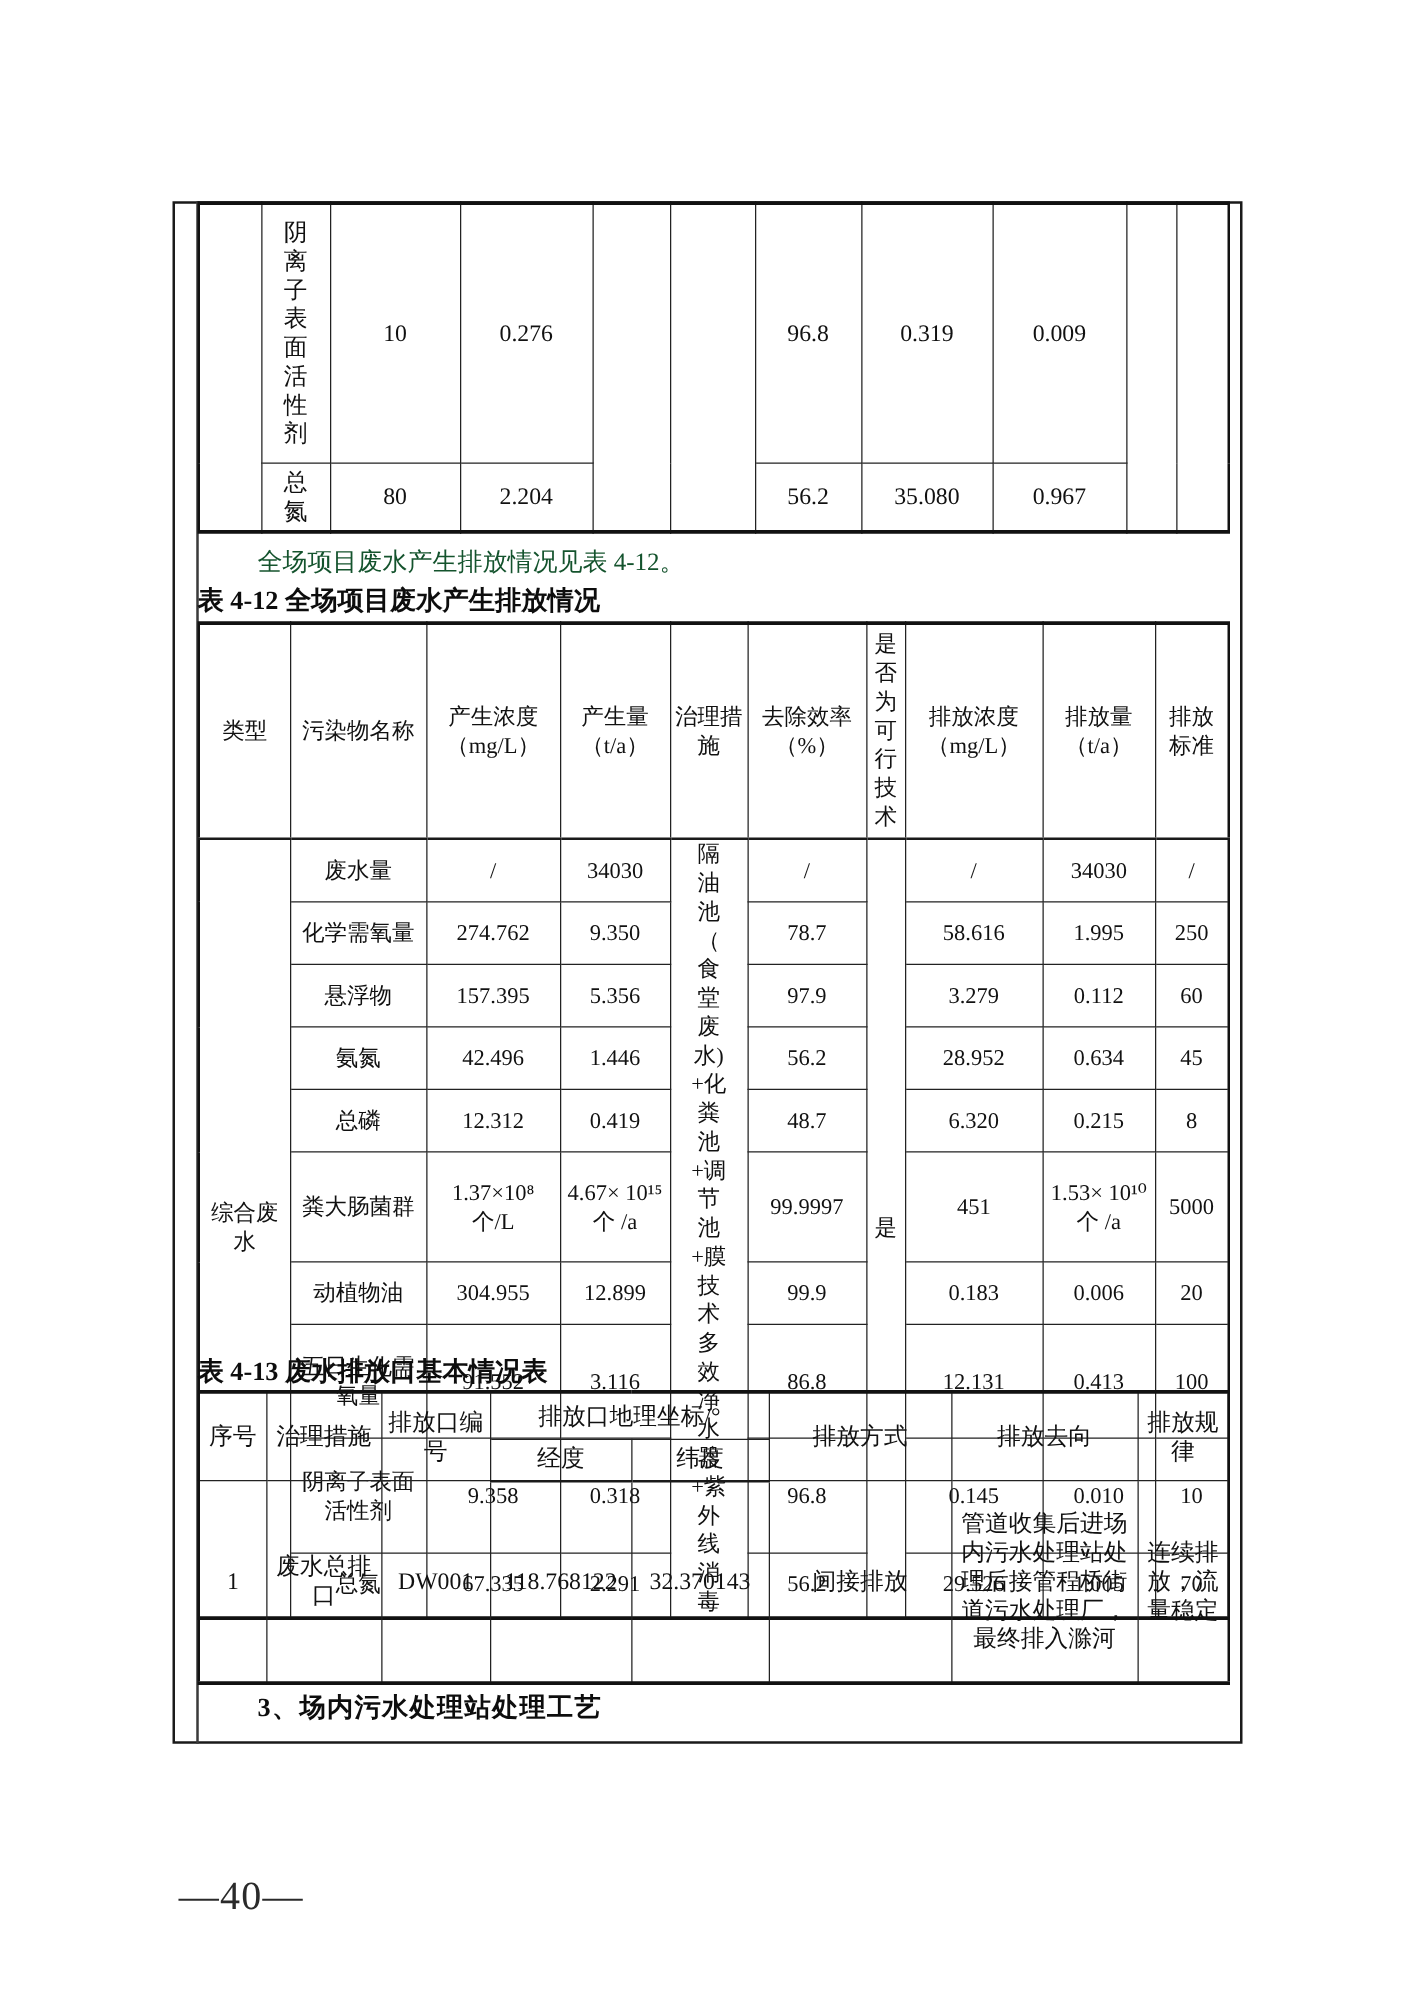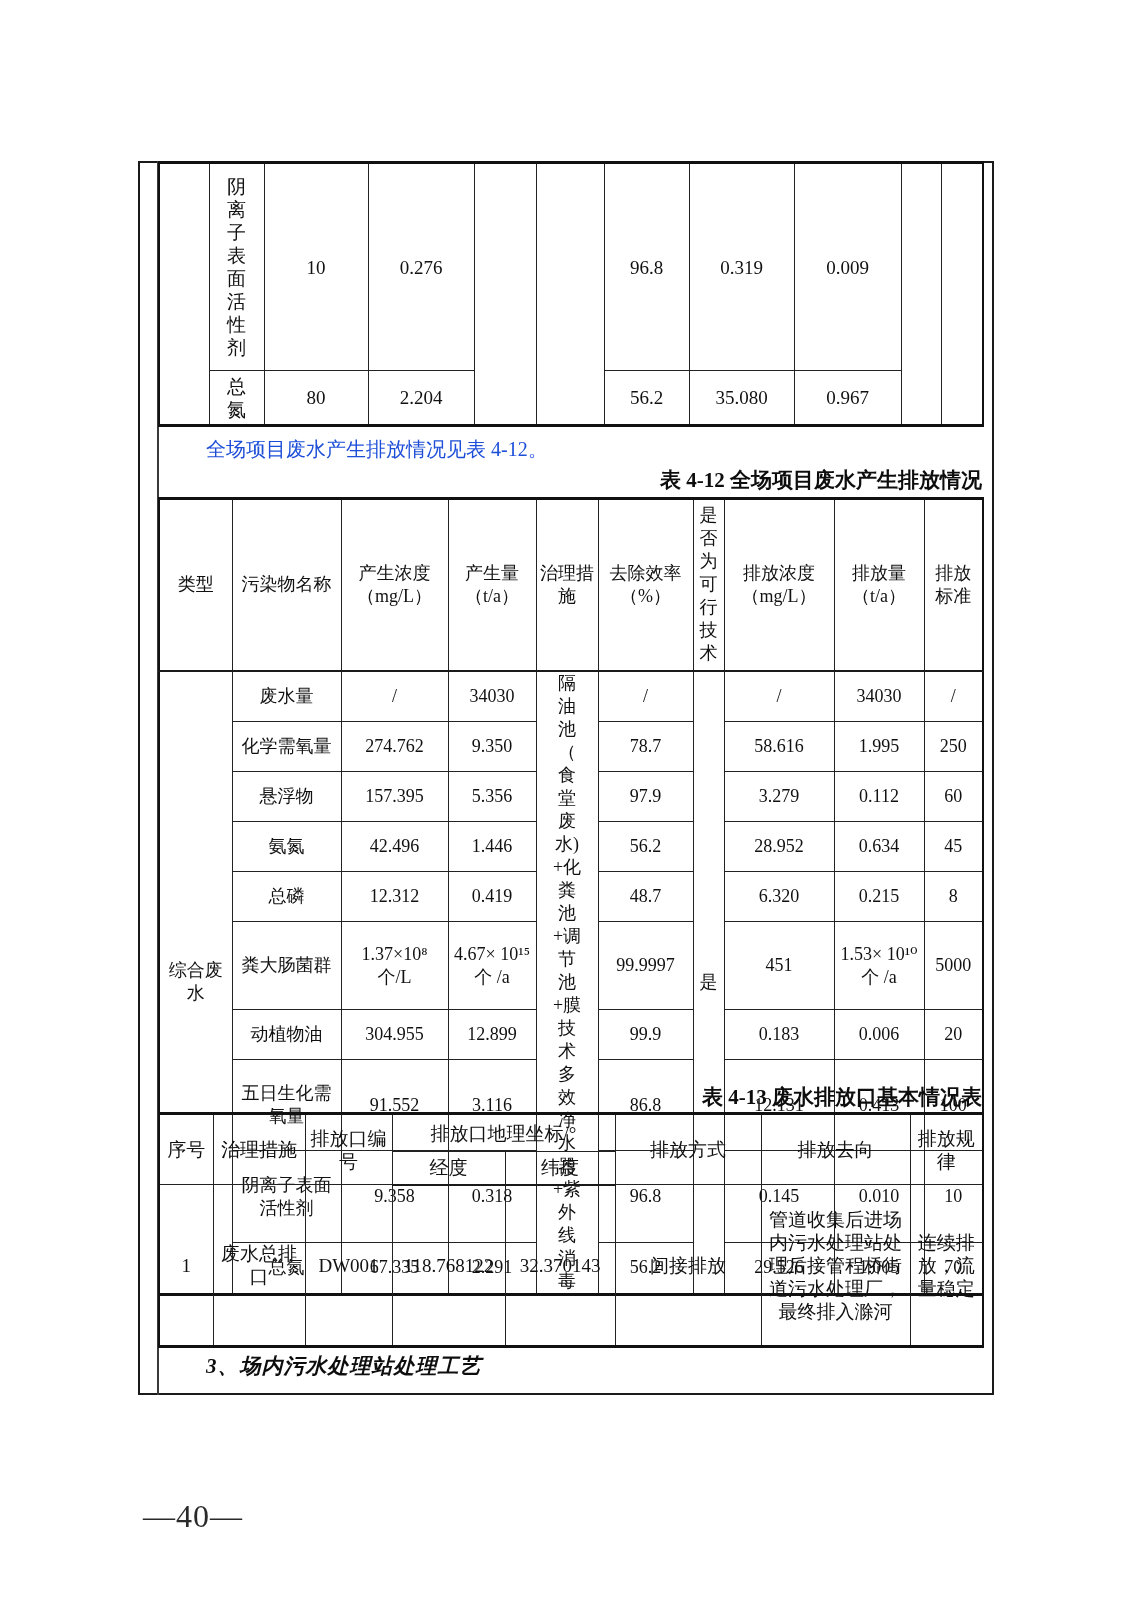--- a/index.html
+++ b/index.html
@@ -12,22 +12,22 @@
   table{border-collapse:collapse;table-layout:fixed;}
   td{border:1px solid #222;text-align:center;vertical-align:middle;padding:2px 3px;font-size:18px;line-height:23px;word-break:break-word;overflow-wrap:anywhere;}
   .tbl{border:2px solid #111;border-top:3px solid #111;border-bottom:3px solid #111;box-sizing:border-box;}
   .cont-tbl td{font-size:19px;}
   .vname{padding:0 14px;}
   .hdr td{font-size:18px;}
   .hdr-sep td{border-bottom:2px solid #1a1a1a;}
   .treat{padding:0 14px;}
   .feas{padding:0 0;text-align:center;}
   .t13 td{font-size:19px;}
-  .title{width:824px;text-align:right;font-weight:bold;font-size:21px;color:#0d0d0d;}
-  .bodytext{font-size:20px;color:#1d4ed8;}
+  .title{width:824px;text-align:left;font-weight:bold;font-size:21px;color:#0d0d0d;}
+  .bodytext{font-size:20px;color:#14532d;}
   .heading{font-weight:bold;font-size:21px;color:#0d0d0d;letter-spacing:1px;}
   .pageno{font-size:32px;color:#2a2a2a;letter-spacing:1px;}
 </style>
 </head>
 <body>
 
 <div class="abs frame"></div>
 <div class="abs innerline"></div>
 
 <table class="abs tbl cont-tbl" style="left:158px;top:161px;width:824px;height:266px;">
@@ -228,15 +228,15 @@
     <td>DW001</td>
     <td>118.768122</td>
     <td>32.370143</td>
     <td>间接排放</td>
     <td>管道收集后进场内污水处理站处理后接管程桥街道污水处理厂，最终排入滁河</td>
     <td>连续排放，流量稳定</td>
   </tr>
 </tbody>
   </table>
 
-<div class="abs heading" style="left:206px;top:1352px;font-style:italic;">3、场内污水处理站处理工艺</div>
+<div class="abs heading" style="left:206px;top:1352px;">3、场内污水处理站处理工艺</div>
 
 <div class="abs pageno" style="left:143px;top:1498px;">—40—</div>
 
 </body></html>

